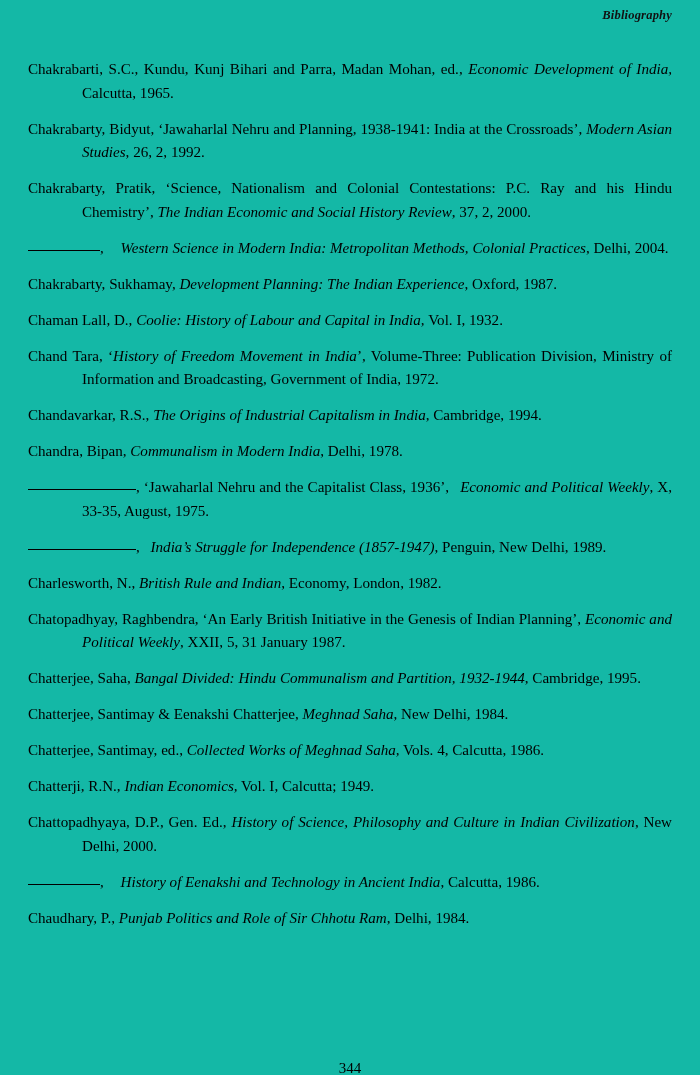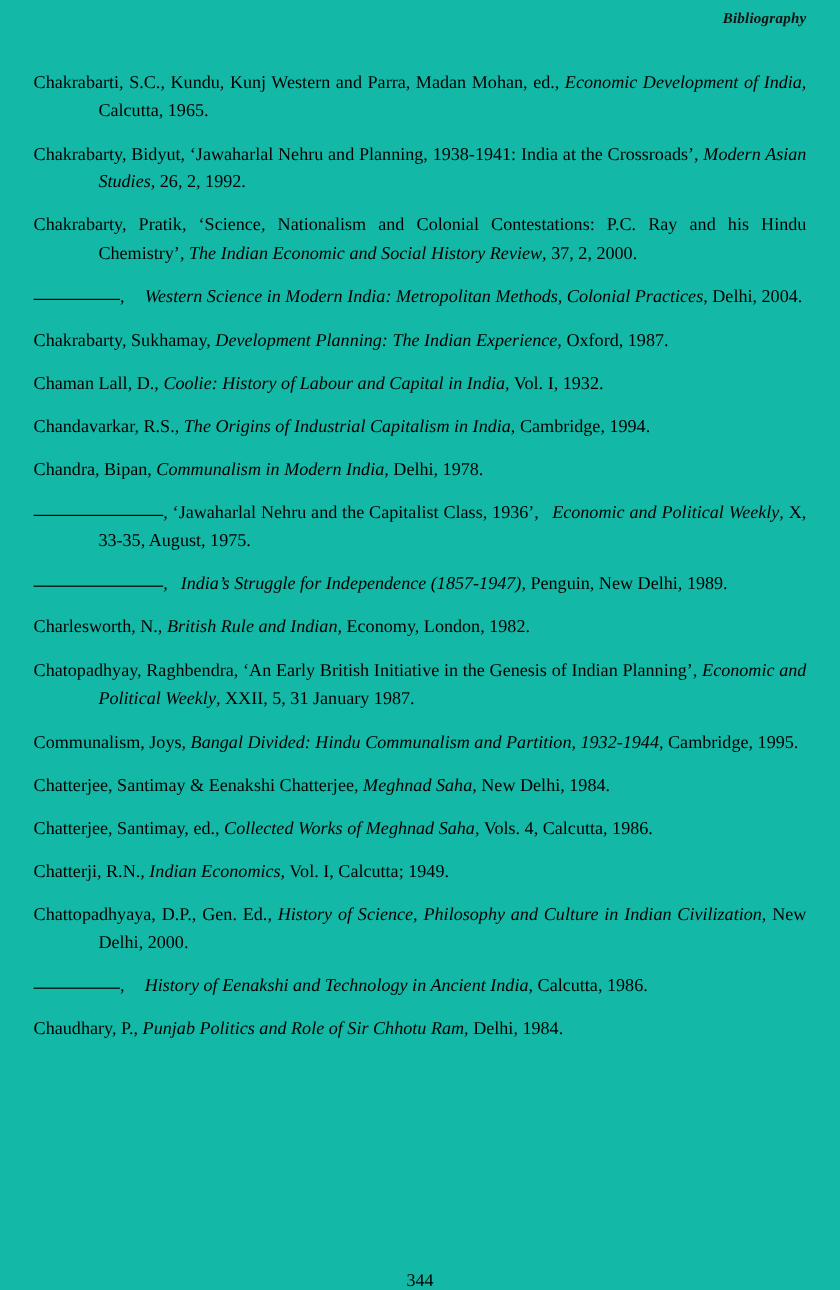--- a/index.html
+++ b/index.html
@@ -73,33 +73,34 @@
   }
 </style>
 </head>
 <body>
 
 <div class="page">
 
   <div class="running-head">Bibliography</div>
 
   <div class="biblio">
-      <p class="entry"><span>Chakrabarti, S.C., Kundu, Kunj Western and Parra, Madan Mohan, ed., </span><i>Economic Development of India,</i><span> Calcutta, 1965.</span></p>
+      <p class="entry"><span>Chakrabarti, S.C., Kundu, Kunj Bihari and Parra, Madan Mohan, ed., </span><i>Economic Development of India,</i><span> Calcutta, 1965.</span></p>
       <p class="entry"><span>Chakrabarty, Bidyut, ‘Jawaharlal Nehru and Planning, 1938-1941: India at the Crossroads’, </span><i>Modern Asian Studies</i><span>, 26, 2, 1992.</span></p>
       <p class="entry"><span>Chakrabarty, Pratik, ‘Science, Nationalism and Colonial Contestations: P.C. Ray and his Hindu Chemistry’, </span><i>The Indian Economic and Social History Review</i><span>, 37, 2, 2000.</span></p>
       <p class="entry"><span class="rule rule-short"></span><span>, </span><span class="gap-md"></span><i>Western Science in Modern India: Metropolitan Methods, Colonial Practices</i><span>, Delhi, 2004.</span></p>
       <p class="entry"><span>Chakrabarty, Sukhamay, </span><i>Development Planning: The Indian Experience</i><span>, Oxford, 1987.</span></p>
       <p class="entry"><span>Chaman Lall, D., </span><i>Coolie: History of Labour and Capital in India,</i><span> Vol. I, 1932.</span></p>
+      <p class="entry"><span>Chand Tara, ‘</span><i>History of Freedom Movement in India</i><span>’, Volume-Three: Publication Division, Ministry of Information and Broadcasting, Government of India, 1972.</span></p>
       <p class="entry"><span>Chandavarkar, R.S., </span><i>The Origins of Industrial Capitalism in India</i><span>, Cambridge, 1994.</span></p>
       <p class="entry"><span>Chandra, Bipan, </span><i>Communalism in Modern India</i><span>, Delhi, 1978.</span></p>
       <p class="entry"><span class="rule rule-long"></span><span>, ‘Jawaharlal Nehru and the Capitalist Class, 1936’, </span><span class="gap-sm"></span><i>Economic and Political Weekly</i><span>, X, 33-35, August, 1975.</span></p>
       <p class="entry"><span class="rule rule-long"></span><span>, </span><span class="gap-sm"></span><i>India’s Struggle for Independence (1857-1947)</i><span>, Penguin, New Delhi, 1989.</span></p>
       <p class="entry"><span>Charlesworth, N., </span><i>British Rule and Indian</i><span>, Economy, London, 1982.</span></p>
       <p class="entry"><span>Chatopadhyay, Raghbendra, ‘An Early British Initiative in the Genesis of Indian Planning’, </span><i>Economic and Political Weekly</i><span>, XXII, 5, 31 January 1987.</span></p>
-      <p class="entry"><span>Communalism, Joys, </span><i>Bangal Divided: Hindu Communalism and Partition, 1932-1944</i><span>, Cambridge, 1995.</span></p>
+      <p class="entry"><span>Chatterjee, Saha, </span><i>Bangal Divided: Hindu Communalism and Partition, 1932-1944</i><span>, Cambridge, 1995.</span></p>
       <p class="entry"><span>Chatterjee, Santimay &amp; Eenakshi Chatterjee, </span><i>Meghnad Saha</i><span>, New Delhi, 1984.</span></p>
       <p class="entry"><span>Chatterjee, Santimay, ed., </span><i>Collected Works of Meghnad Saha,</i><span>  Vols. 4, Calcutta, 1986.</span></p>
       <p class="entry"><span>Chatterji, R.N., </span><i>Indian Economics,</i><span> Vol. I, Calcutta; 1949.</span></p>
       <p class="entry"><span>Chattopadhyaya, D.P., Gen. Ed., </span><i>History of Science, Philosophy and Culture in Indian Civilization</i><span>, New Delhi, 2000.</span></p>
       <p class="entry"><span class="rule rule-short"></span><span>, </span><span class="gap-md"></span><i>History of Eenakshi and Technology in Ancient India</i><span>, Calcutta, 1986.</span></p>
       <p class="entry"><span>Chaudhary, P., </span><i>Punjab Politics and Role of Sir Chhotu Ram</i><span>, Delhi, 1984.</span></p>
     </div>
 
   <div class="folio">344</div>
 

